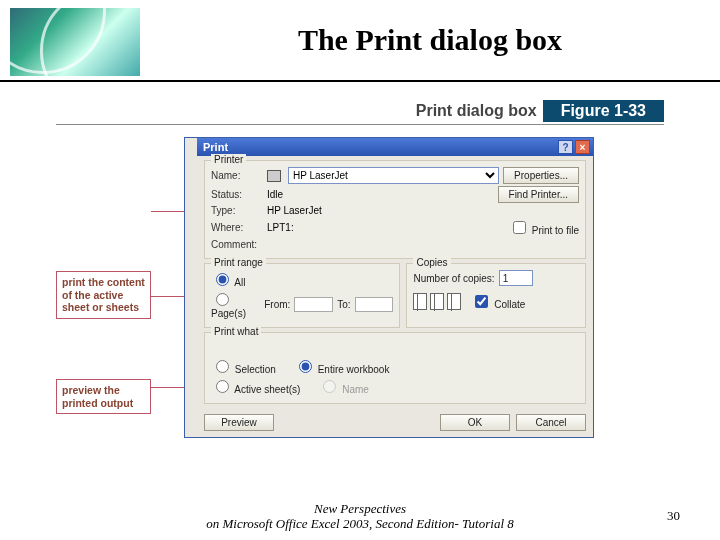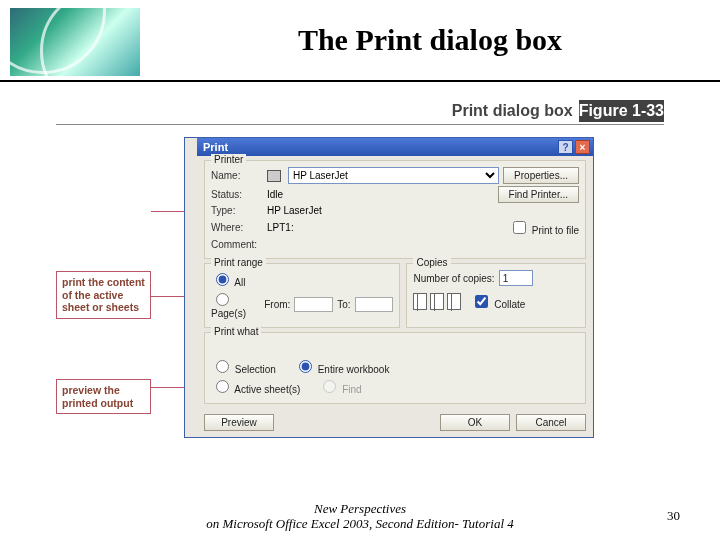--- a/index.html
+++ b/index.html
@@ -35,21 +35,21 @@
     font-size: 30px; font-weight: bold;
     color:#000;
   }
   .hr1 { border:none; border-top:2px solid #000; margin:0;}
   .figure-area { padding: 18px 56px 0 56px; }
   .fig-caption-row {
     display:flex; justify-content:flex-end; align-items:center;
     font-size:16px; margin-bottom:2px;
   }
   .fig-caption-row .cap1 { font-weight:bold; color:#444; margin-right:6px;}
-  .fig-caption-row .cap2 { background:#404040; color:#fff; padding:2px 0; font-weight:bold;}
+  .fig-caption-row .cap2 { background:#0c4a6e; color:#fff; padding:2px 18px; font-weight:bold;}
   .thinline { border:none; border-top:1px solid #888; margin:0 0 6px 0;}
 
   .stage { position:relative; height:300px; }
 
   
   .callout {
     position:absolute; width:95px;
     background:#fff; border:1px solid #b56; color:#843;
     font-size:10.5px; font-weight:bold; line-height:1.2;
     padding:4px 5px;
@@ -259,35 +259,35 @@
               <span>Entire workbook</span>
             </label>
           </div>
           <div class="row" style="gap:18px;">
             <label>
               <input type="radio" class="rdo" name="pw" style="">
               <span>Active sheet(s)</span>
             </label>
             <label style="color:#999">
               <input type="radio" class="rdo" name="pw" disabled="" style="">
-              <span>Find</span>
+              <span>Name</span>
             </label>
           </div>
         </div>
       </div>
 
       <div class="dlg-footer">
         <span class="btn">Preview</span>
         <span class="spacer"></span>
         <span class="btn">OK</span>
         <span class="btn">Cancel</span>
       </div>
     </div>
   </div>
 </div>
 
 <div class="slide-footer">
   <div class="center">
     <div>New Perspectives</div>
-    <div>on Microsoft Office Excel 2003, Second Edition- Tutorial 4</div>
+    <div>on Microsoft Office Excel 2003, Second Edition- Tutorial 8</div>
   </div>
   <div class="pageno">30</div>
 </div>
 
 </body></html>

